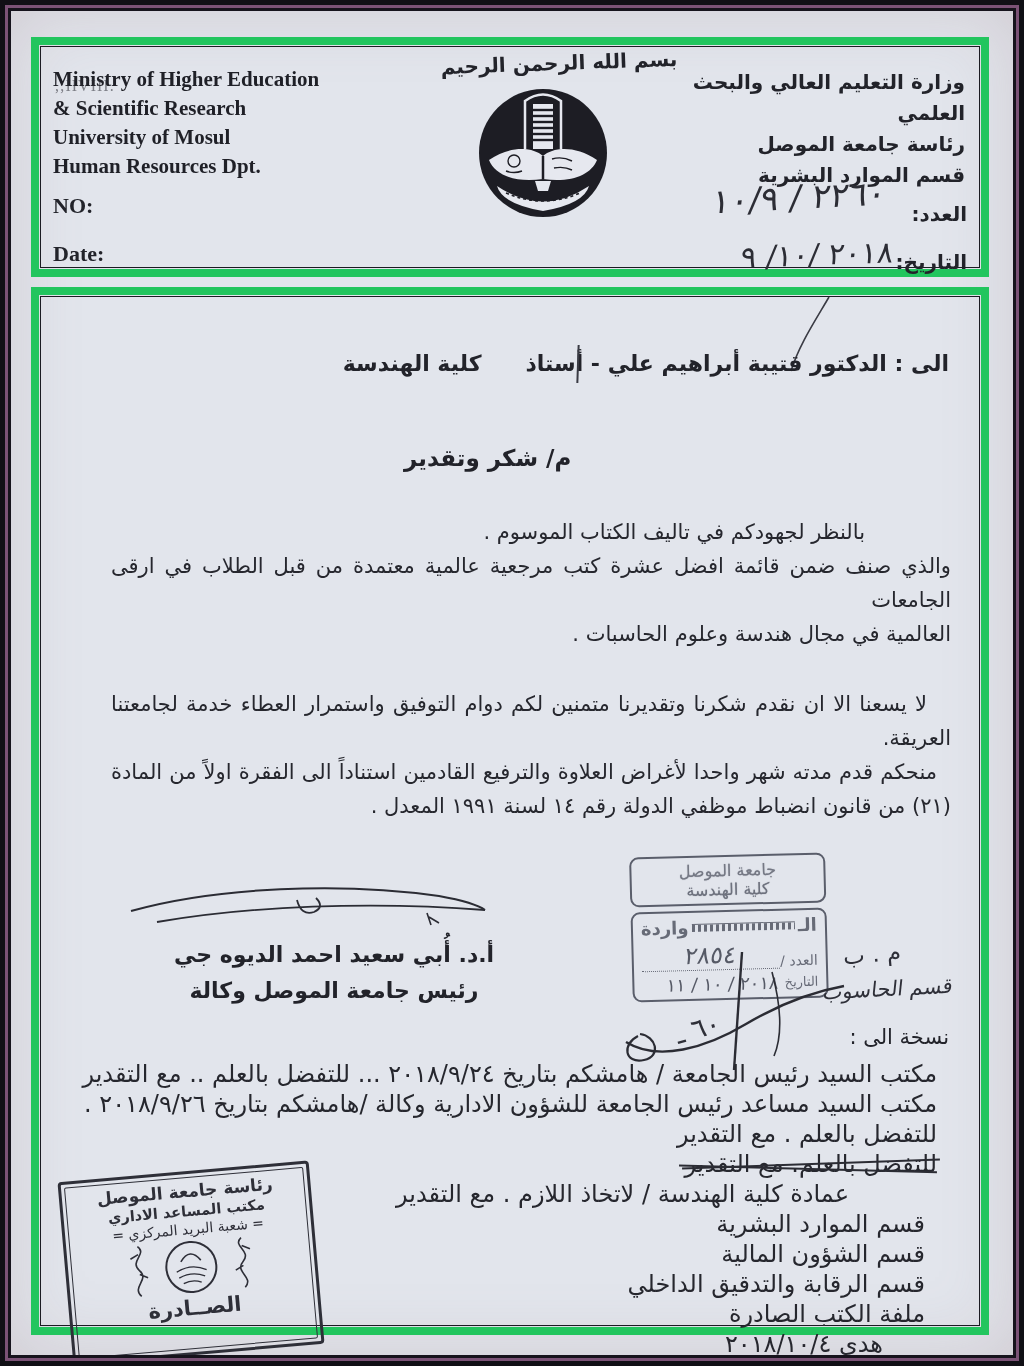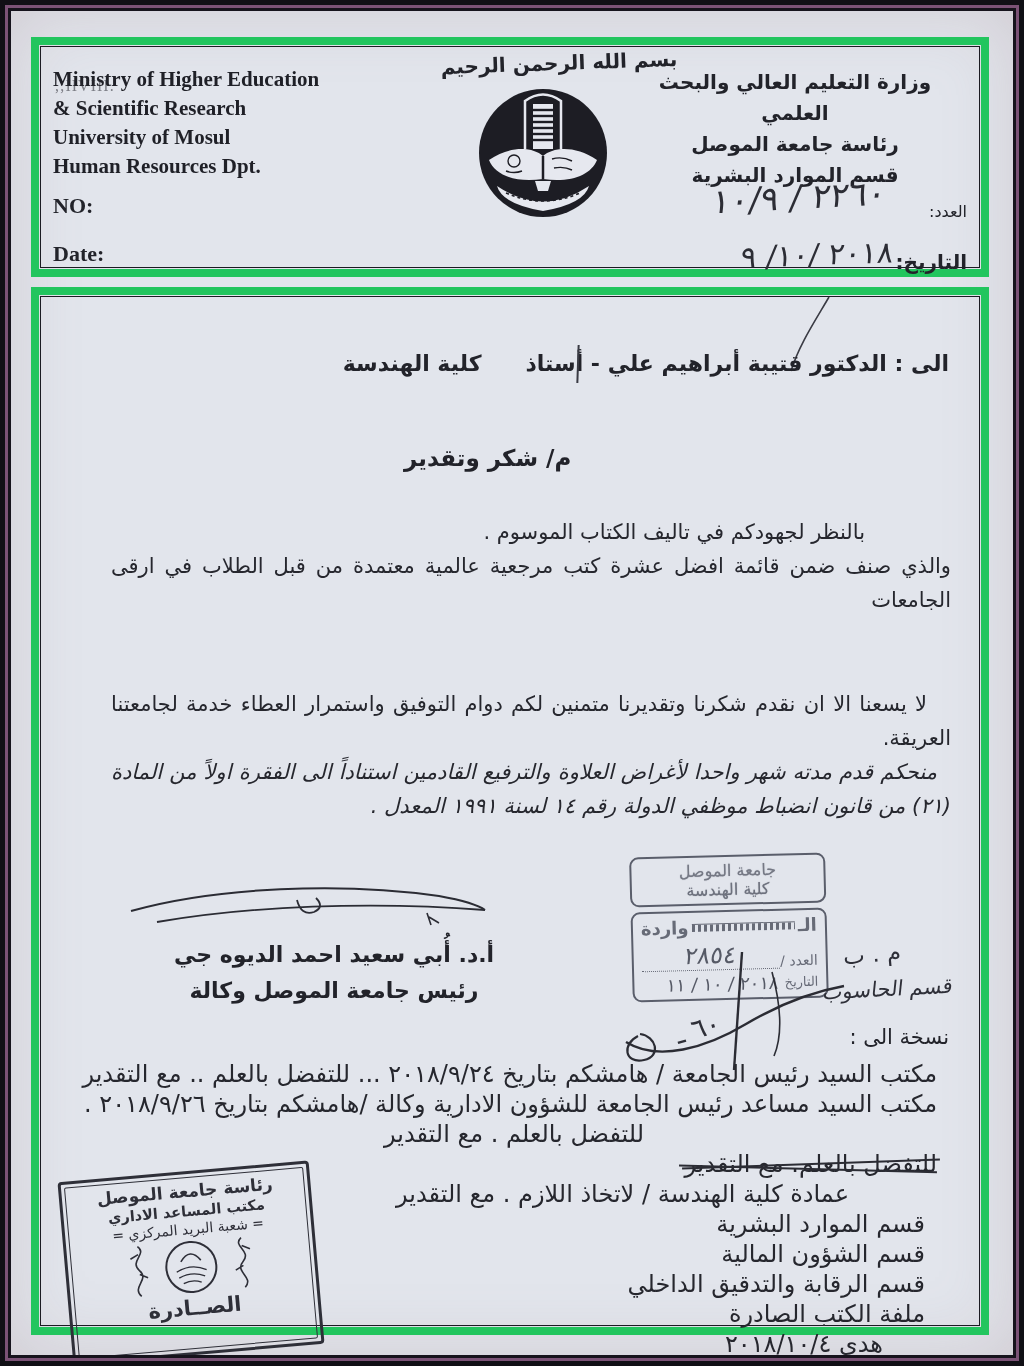--- a/index.html
+++ b/index.html
@@ -14,23 +14,23 @@
   
   .eng { position:absolute; left:14px; top:20px; font-family:"Liberation Serif", serif;
          font-weight:bold; font-size:21px; line-height:29px; color:#1f2027; }
   .ghost { position:absolute; left:16px; top:32px; font-family:"Liberation Serif", serif;
            font-size:16px; opacity:.55; letter-spacing:1px; color:#2a2b33; }
   .no-label { position:absolute; left:14px; top:148px; font-family:"Liberation Serif", serif; font-weight:bold; font-size:22px; }
   .date-label { position:absolute; left:14px; top:196px; font-family:"Liberation Serif", serif; font-weight:bold; font-size:22px; }
   .bismillah { position:absolute; left:386px; top:6px; width:268px; text-align:center;
                font-weight:bold; font-size:20px; transform:rotate(-2deg); direction:rtl; }
   .emblem { position:absolute; left:435px; top:38px; }
-  .ar-ministry { position:absolute; right:16px; top:22px; width:340px; text-align:center;
+  .ar-ministry { position:absolute; right:16px; top:22px; width:340px; text-align:right;
                  direction:rtl; font-weight:bold; font-size:20px; line-height:31px; }
-  .num-label { position:absolute; right:14px; top:157px; font-weight:normal; font-size:16px; direction:rtl; }
+  .num-label { position:absolute; right:14px; top:157px; font-weight:bold; font-size:20px; direction:rtl; }
   .date-ar-label { position:absolute; right:14px; top:205px; font-weight:bold; font-size:20px; direction:rtl; }
   .hand { color:#2c2d35; font-weight:normal; }
   .hw-no { position:absolute; right:96px; top:132px; font-size:34px; letter-spacing:6px;
            transform:skewX(-10deg) rotate(-3deg); direction:ltr; }
   .hw-date { position:absolute; right:88px; top:192px; font-size:30px; letter-spacing:5px;
              transform:skewX(-8deg) rotate(-2deg); direction:ltr; }
 
   
   .to-line { position:absolute; right:32px; top:56px; direction:rtl; font-weight:bold; font-size:22px; white-space:nowrap;margin-left:13px; }
   .to-gap { display:inline-block; width:44px; }
@@ -67,21 +67,21 @@
             color:#2e2f38; direction:rtl; }
   .qism-hasob { position:absolute; right:28px; top:682px; font-size:21px; color:#2e2f38;
                 transform:rotate(-3deg) skewX(-9deg); direction:rtl; }
   .mark60 { position:absolute; left:636px; top:718px; font-size:27px; color:#2e2f38;
             transform:rotate(-16deg); direction:ltr; }
   .nuskha { position:absolute; right:32px; top:730px; font-size:21px; direction:rtl; }
 
   
   .cc { position:absolute; left:8px; right:44px; top:764px; direction:rtl; text-align:right;
         font-size:24px; line-height:30px; color:#26272e;margin-left:16px; }
-  .cc-cont { text-align:center; padding-left:28px; }
+  .cc-cont { text-align:right; padding-left:28px; }
   .cc-r4 { display:flex; justify-content:space-between; }
   .indent-88 { padding-left:0; padding-right:88px; }
   .indent-12 { padding-right:12px; }
   .indent-54 { padding-right:54px; }
   .struck { position:relative; display:inline-block; }
   .struck::before { content:''; position:absolute; left:-3px; right:-3px; top:46%; height:2px;
                     background:#2b2c34; transform:rotate(-2deg); }
   .struck::after { content:''; position:absolute; left:-6px; right:0; top:64%; height:2px;
                    background:#2b2c34; transform:rotate(1.5deg); }
 
@@ -163,28 +163,29 @@
      <div class="to-line">
        <span>الى : الدكتور قتيبة أبراهيم علي - أستاذ</span><span class="to-gap"></span><span>كلية الهندسة</span>
      </div>
      <div class="dash-mark"></div>
 
      <div class="subject">م/ شكر وتقدير</div>
 
      <div class="para" style="top:220px;">
        <div class="line-r" style="padding-right:86px;">بالنظر لجهودكم في تاليف الكتاب الموسوم .</div>
        <div class="line-j">والذي صنف ضمن قائمة افضل عشرة كتب مرجعية عالمية معتمدة من قبل الطلاب في ارقى الجامعات</div>
+       <div class="line-r">العالمية في مجال هندسة وعلوم الحاسبات .</div>
      </div>
 
      <div class="para" style="top:392px;">
        <div class="line-j" style="padding-right:24px;">لا يسعنا الا ان نقدم شكرنا وتقديرنا متمنين لكم دوام التوفيق واستمرار العطاء خدمة لجامعتنا</div>
        <div class="line-r">العريقة.</div>
      </div>
 
-     <div class="para" style="top:460px;font-style:italic;">
+     <div class="para" style="top:460px;">
        <div class="line-j" style="padding-right:14px;">منحكم  قدم مدته شهر واحدا لأغراض العلاوة والترفيع القادمين استناداً الى الفقرة اولاً من المادة</div>
        <div class="line-r">(٢١) من قانون انضباط موظفي الدولة رقم ١٤ لسنة ١٩٩١ المعدل .</div>
      </div>
 
      <svg class="sig-svg" width="386" height="62" viewBox="0 0 386 62">
        <path d="M4,38 C90,14 214,9 312,23 C334,27 350,31 358,37" fill="none" stroke="#2b2c34" stroke-width="2"></path>
        <path d="M30,49 C122,33 244,28 358,37" fill="none" stroke="#2b2c34" stroke-width="1.8"></path>
        <path d="M170,27 q4,16 17,12 q11,-5 2,-14" fill="none" stroke="#2b2c34" stroke-width="1.8"></path>
        <path d="M300,40 l4,12 m-2,-8 l10,6" fill="none" stroke="#2b2c34" stroke-width="1.6"></path>
      </svg>

